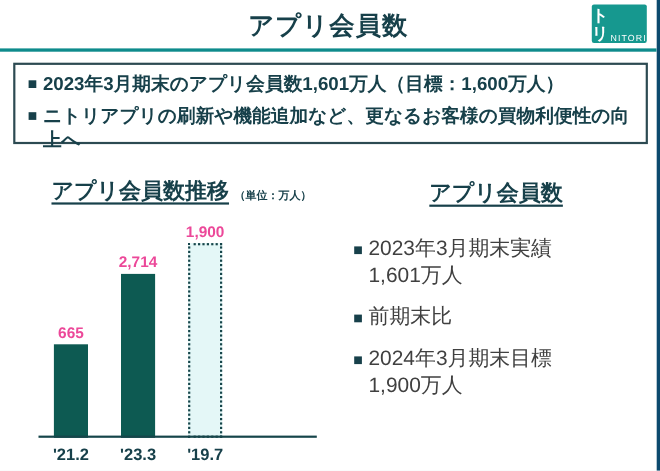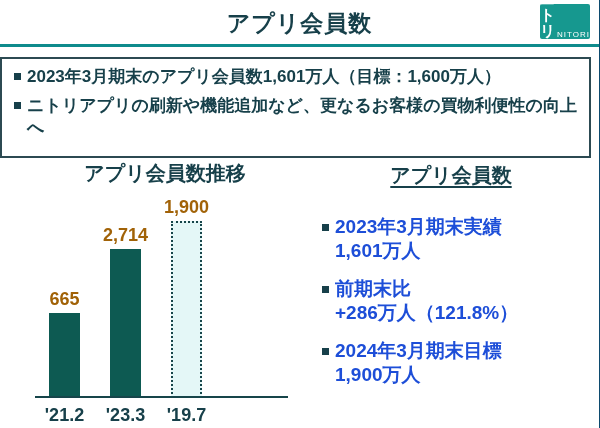--- a/index.html
+++ b/index.html
@@ -4,21 +4,21 @@
 <style>
   * { margin: 0; padding: 0; box-sizing: border-box; }
   html, body { background: #f4f4f4; }
   body { font-family: "Liberation Sans", "DejaVu Sans", sans-serif; }
   .page {
     position: relative;
     width: 600px;
     height: 428px;
     background: #ffffff;
     overflow: hidden;
-    border-right: 1px solid #0c4a6e;
+    border-right: 3px solid #0c4a6e;
   }
 
   
   .header { position: absolute; top: 0; left: 0; width: 100%; height: 44px; }
   .page-title {
     position: absolute; top: 8px; left: 0; width: 100%;
     text-align: center;
     font-size: 23px; font-weight: bold;
     color: #17404A; letter-spacing: 1px;
   }
@@ -30,87 +30,87 @@
   }
   .logo-jp { color: #ffffff; font-size: 15px; font-weight: bold; line-height: 16px; letter-spacing: 1px; }
   .logo-en { color: #ffffff; font-size: 8px; font-weight: normal; line-height: 9px; letter-spacing: 1px; }
   .accent-rule {
     position: absolute; top: 44px; left: 0;
     width: 100%; height: 3px; background: #0E8B8C;
   }
 
   
   .summary-box {
-    position: absolute; top: 57px; left: 0; right: 8px; height: 101px;
+    position: absolute; top: 57px; left: 12px; right: 8px; height: 74px;
     border: 2px solid #2C4A52;
     padding: 7px 10px 0 12px;
     color: #17404A;
   }
   .s-bullet { display: flex; margin-bottom: 7px; }
   .marker {
     flex: 0 0 auto;
     width: 7px; height: 7px; background: #17404A;
     margin: 7px 6px 0 0;
   }
   .s-text { font-size: 17px; font-weight: bold; line-height: 22px; }
 
   
   .chart-section { position: absolute; left: 20px; top: 158px; width: 290px; height: 270px; }
   .chart-head {
     position: absolute; top: 2px; left: 0; width: 100%;
     display: flex; justify-content: center; align-items: flex-end;
   }
   .chart-title {
     font-size: 20px; font-weight: bold; color: #17404A;
-    text-underline-offset: 4px;
+    text-decoration: underline; text-underline-offset: 4px;
     text-decoration-thickness: 2px;
   }
   .chart-unit { font-size: 10px; font-weight: bold; color: #17404A; margin-left: 5px; padding-bottom: 2px; }
   .bars {
     position: absolute; left: 29px; bottom: 30px;
     display: flex; align-items: flex-end; gap: 30px;
   }
   .bar-group { position: relative; width: 31px; }
   .bar { width: 31px; background: #0D5A52; }
   .bar.dotted {
     background: #E4F7F7;
     border: 2px dotted #16454A;
   }
   .bar-value {
     position: absolute; bottom: 100%; left: 50%;
     transform: translateX(-50%);
     margin-bottom: 3px;
-    font-size: 18px; font-weight: bold; color: #a16207;
+    font-size: 14px; font-weight: bold; color: #ec4899;
     white-space: nowrap;
   }
   .bar-cat {
     position: absolute; top: 100%; left: 50%;
     transform: translateX(-50%);
     margin-top: 7px;
-    font-size: 18px; font-weight: bold; color: #17404A;
+    font-size: 15px; font-weight: bold; color: #17404A;
     white-space: nowrap;
   }
   .axis-line {
     position: absolute; left: 15px; bottom: 30px;
     width: 253px; height: 2px; background: #16454A;
   }
 
   
   .details-section { position: absolute; left: 310px; top: 158px; width: 282px; height: 270px; }
   .details-title {
     position: absolute; top: 4px; left: 0; width: 100%;
     text-align: center;
     font-size: 20px; font-weight: bold; color: #17404A;
     text-decoration: underline; text-underline-offset: 4px;
     text-decoration-thickness: 2px;
   }
   .d-bullets { position: absolute; top: 57px; left: 12px; right: 0; }
   .d-bullet { display: flex; margin-bottom: 14px; }
   .d-bullet .marker { margin-top: 9px; }
-  .d-text { font-size: 19px; font-weight: bold; color: #1d4ed8; line-height: 24px; }
+  .d-text { font-size: 19px; font-weight: normal; color: #404040; line-height: 24px; }
 </style>
 </head>
 <body>
 
 <div class="page">
 
   <div class="header">
     <div class="page-title">アプリ会員数</div>
     <div class="logo">
       <span class="logo-jp">ニトリ</span>
@@ -130,20 +130,21 @@
       <span class="marker"></span>
       <div class="s-text">
         <div>ニトリアプリの刷新や機能追加など、更なるお客様の買物利便性の向上へ</div>
       </div>
     </div>
   </div>
 
   <div class="chart-section">
     <div class="chart-head">
       <span class="chart-title">アプリ会員数推移</span>
+      <span class="chart-unit">（単位：万人）</span>
     </div>
     <div class="bars">
       <div class="bar-group">
         <span class="bar-value">665</span>
         <div class="bar" style="height: 85px;"></div>
         <span class="bar-cat">'21.2</span>
       </div>
       <div class="bar-group">
         <span class="bar-value">2,714</span>
         <div class="bar" style="height: 149px;"></div>
@@ -165,21 +166,20 @@
         <span class="marker"></span>
         <div class="d-text">
           <div>2023年3月期末実績</div>
           <div>1,601万人</div>
         </div>
       </div>
       <div class="d-bullet">
         <span class="marker"></span>
         <div class="d-text">
           <div>前期末比</div>
-          <div>+286万人（121.8%）</div>
         </div>
       </div>
       <div class="d-bullet">
         <span class="marker"></span>
         <div class="d-text">
           <div>2024年3月期末目標</div>
           <div>1,900万人</div>
         </div>
       </div>
     </div>

